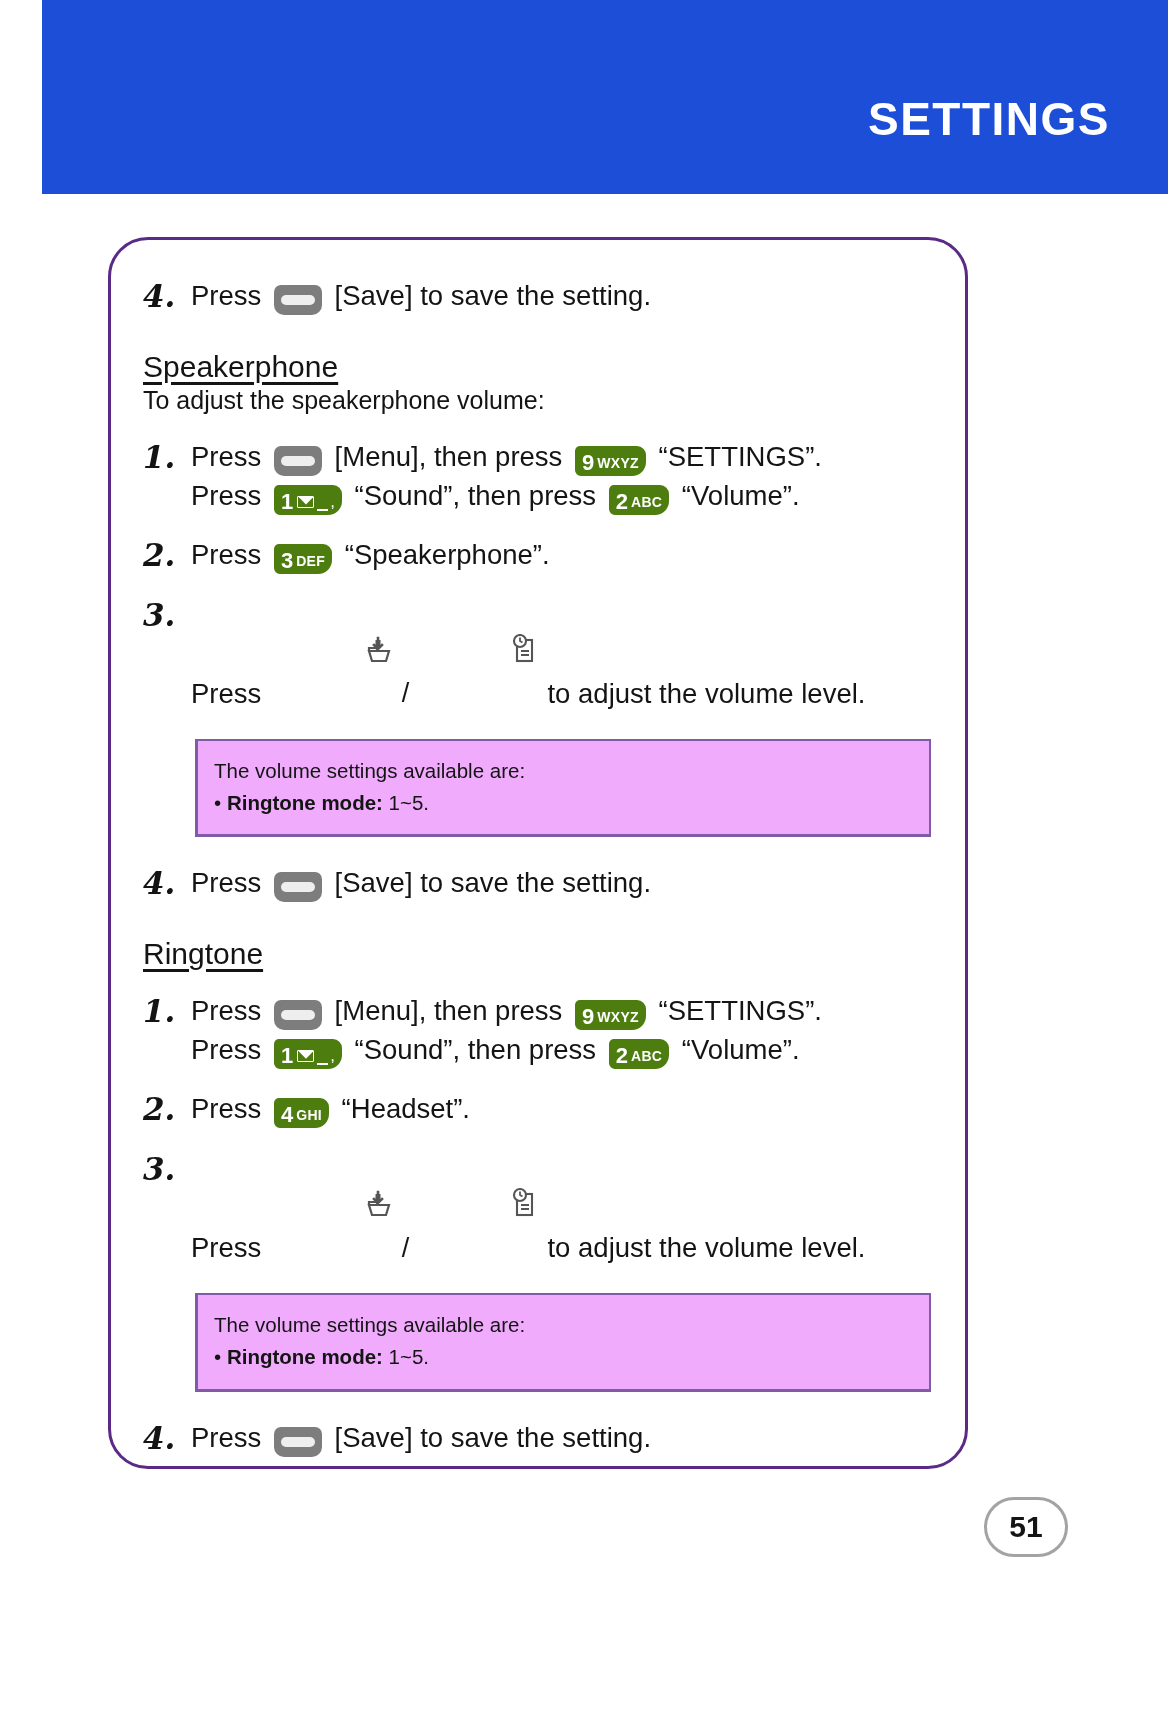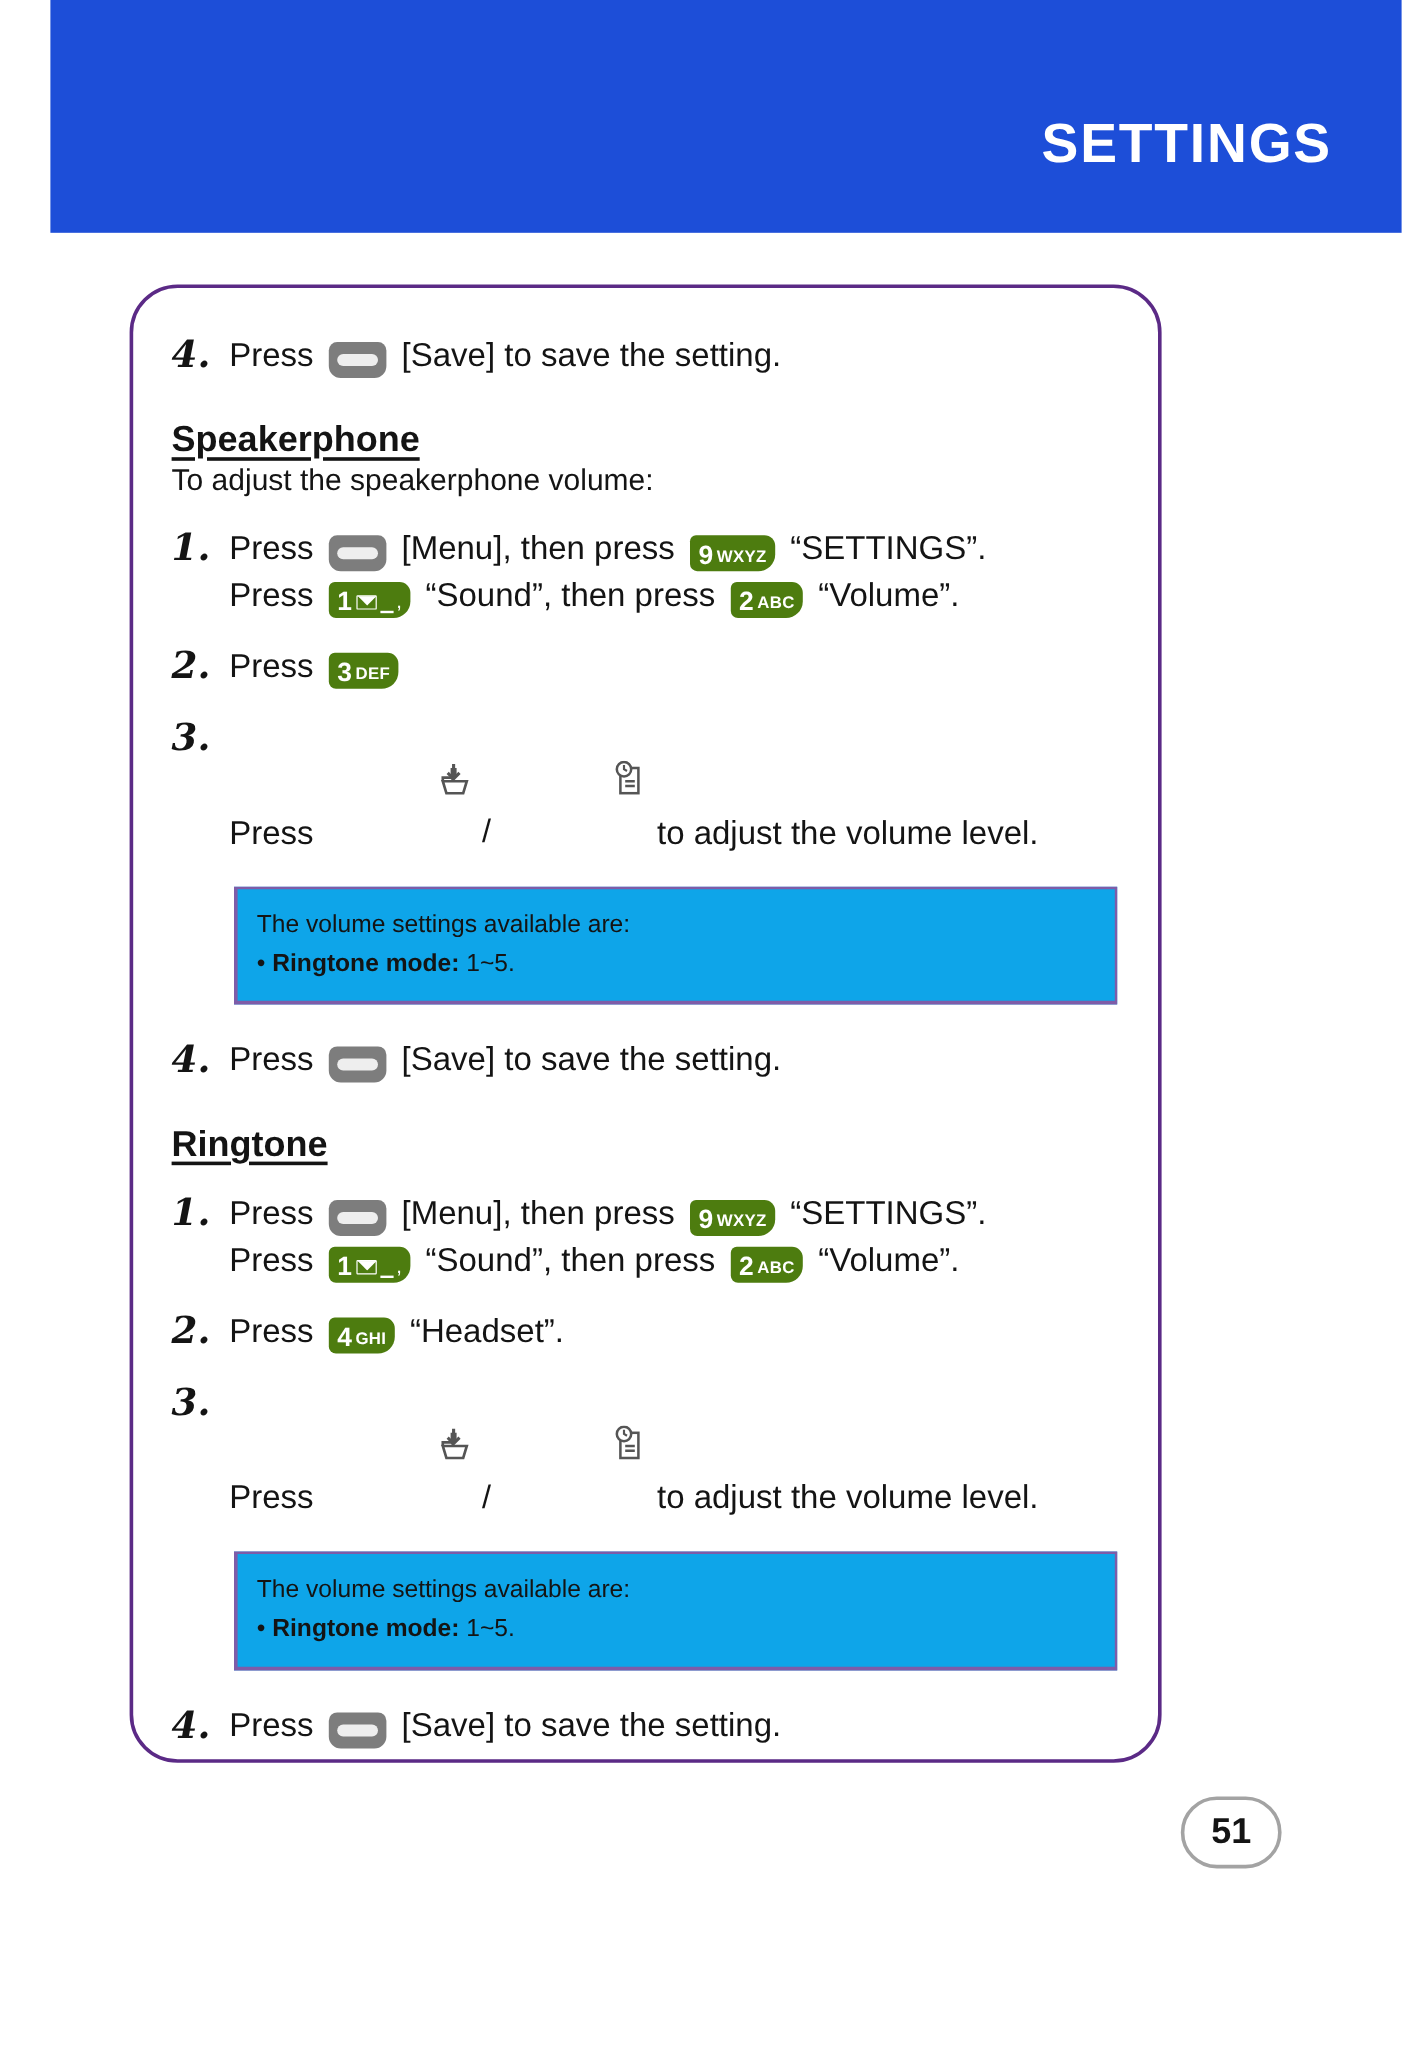--- a/index.html
+++ b/index.html
@@ -75,21 +75,21 @@
   .step-line {
     display: flex;
     align-items: flex-end;
     flex-wrap: wrap;
     white-space: pre;
   }
 
   
   .section-head {
     font-size: 30px;
-    font-weight: bold;
+    font-weight: normal;
     color: #141414;
     text-decoration: underline;
     text-underline-offset: 5px;
     margin: 34px 0 2px 0;
     padding-left: 0px;
   }
   .section-sub {
     font-size: 25px;
     color: #141414;
     margin-bottom: 22px;
@@ -186,21 +186,21 @@
   }
   .slash {
     margin: 0 5px;
     font-size: 27px;
   }
 
   
   .note {
     margin: 26px 0 26px 52px;
     width: 736px;
-    background: #0ea5e9;
+    background: #f0abfc;
     border-top: 2px solid #7e5ca8;
     border-left: 3px solid #7e5ca8;
     border-right: 2px solid #7e5ca8;
     border-bottom: 3px solid #7e5ca8;
     padding: 14px 18px 16px 16px;
     font-size: 20.5px;
     color: #141414;
     line-height: 1.55;
   }
   .note-line { white-space: pre; }
@@ -268,20 +268,21 @@
         </div>
       </div>
     </div>
 
     <div class="step mt-mid">
       <div class="step-num">2.</div>
       <div class="step-body">
         <span class="step-line">
           <span>Press </span>
           <span class="key-num"><span class="d">3</span><span class="l">DEF</span></span>
+          <span> “Speakerphone”.</span>
         </span>
       </div>
     </div>
 
     <div class="step mt-mid">
       <div class="step-num">3.</div>
       <div class="step-body">
         <span class="step-line">
           <span>Press </span>
           <span class="icon-inline">

